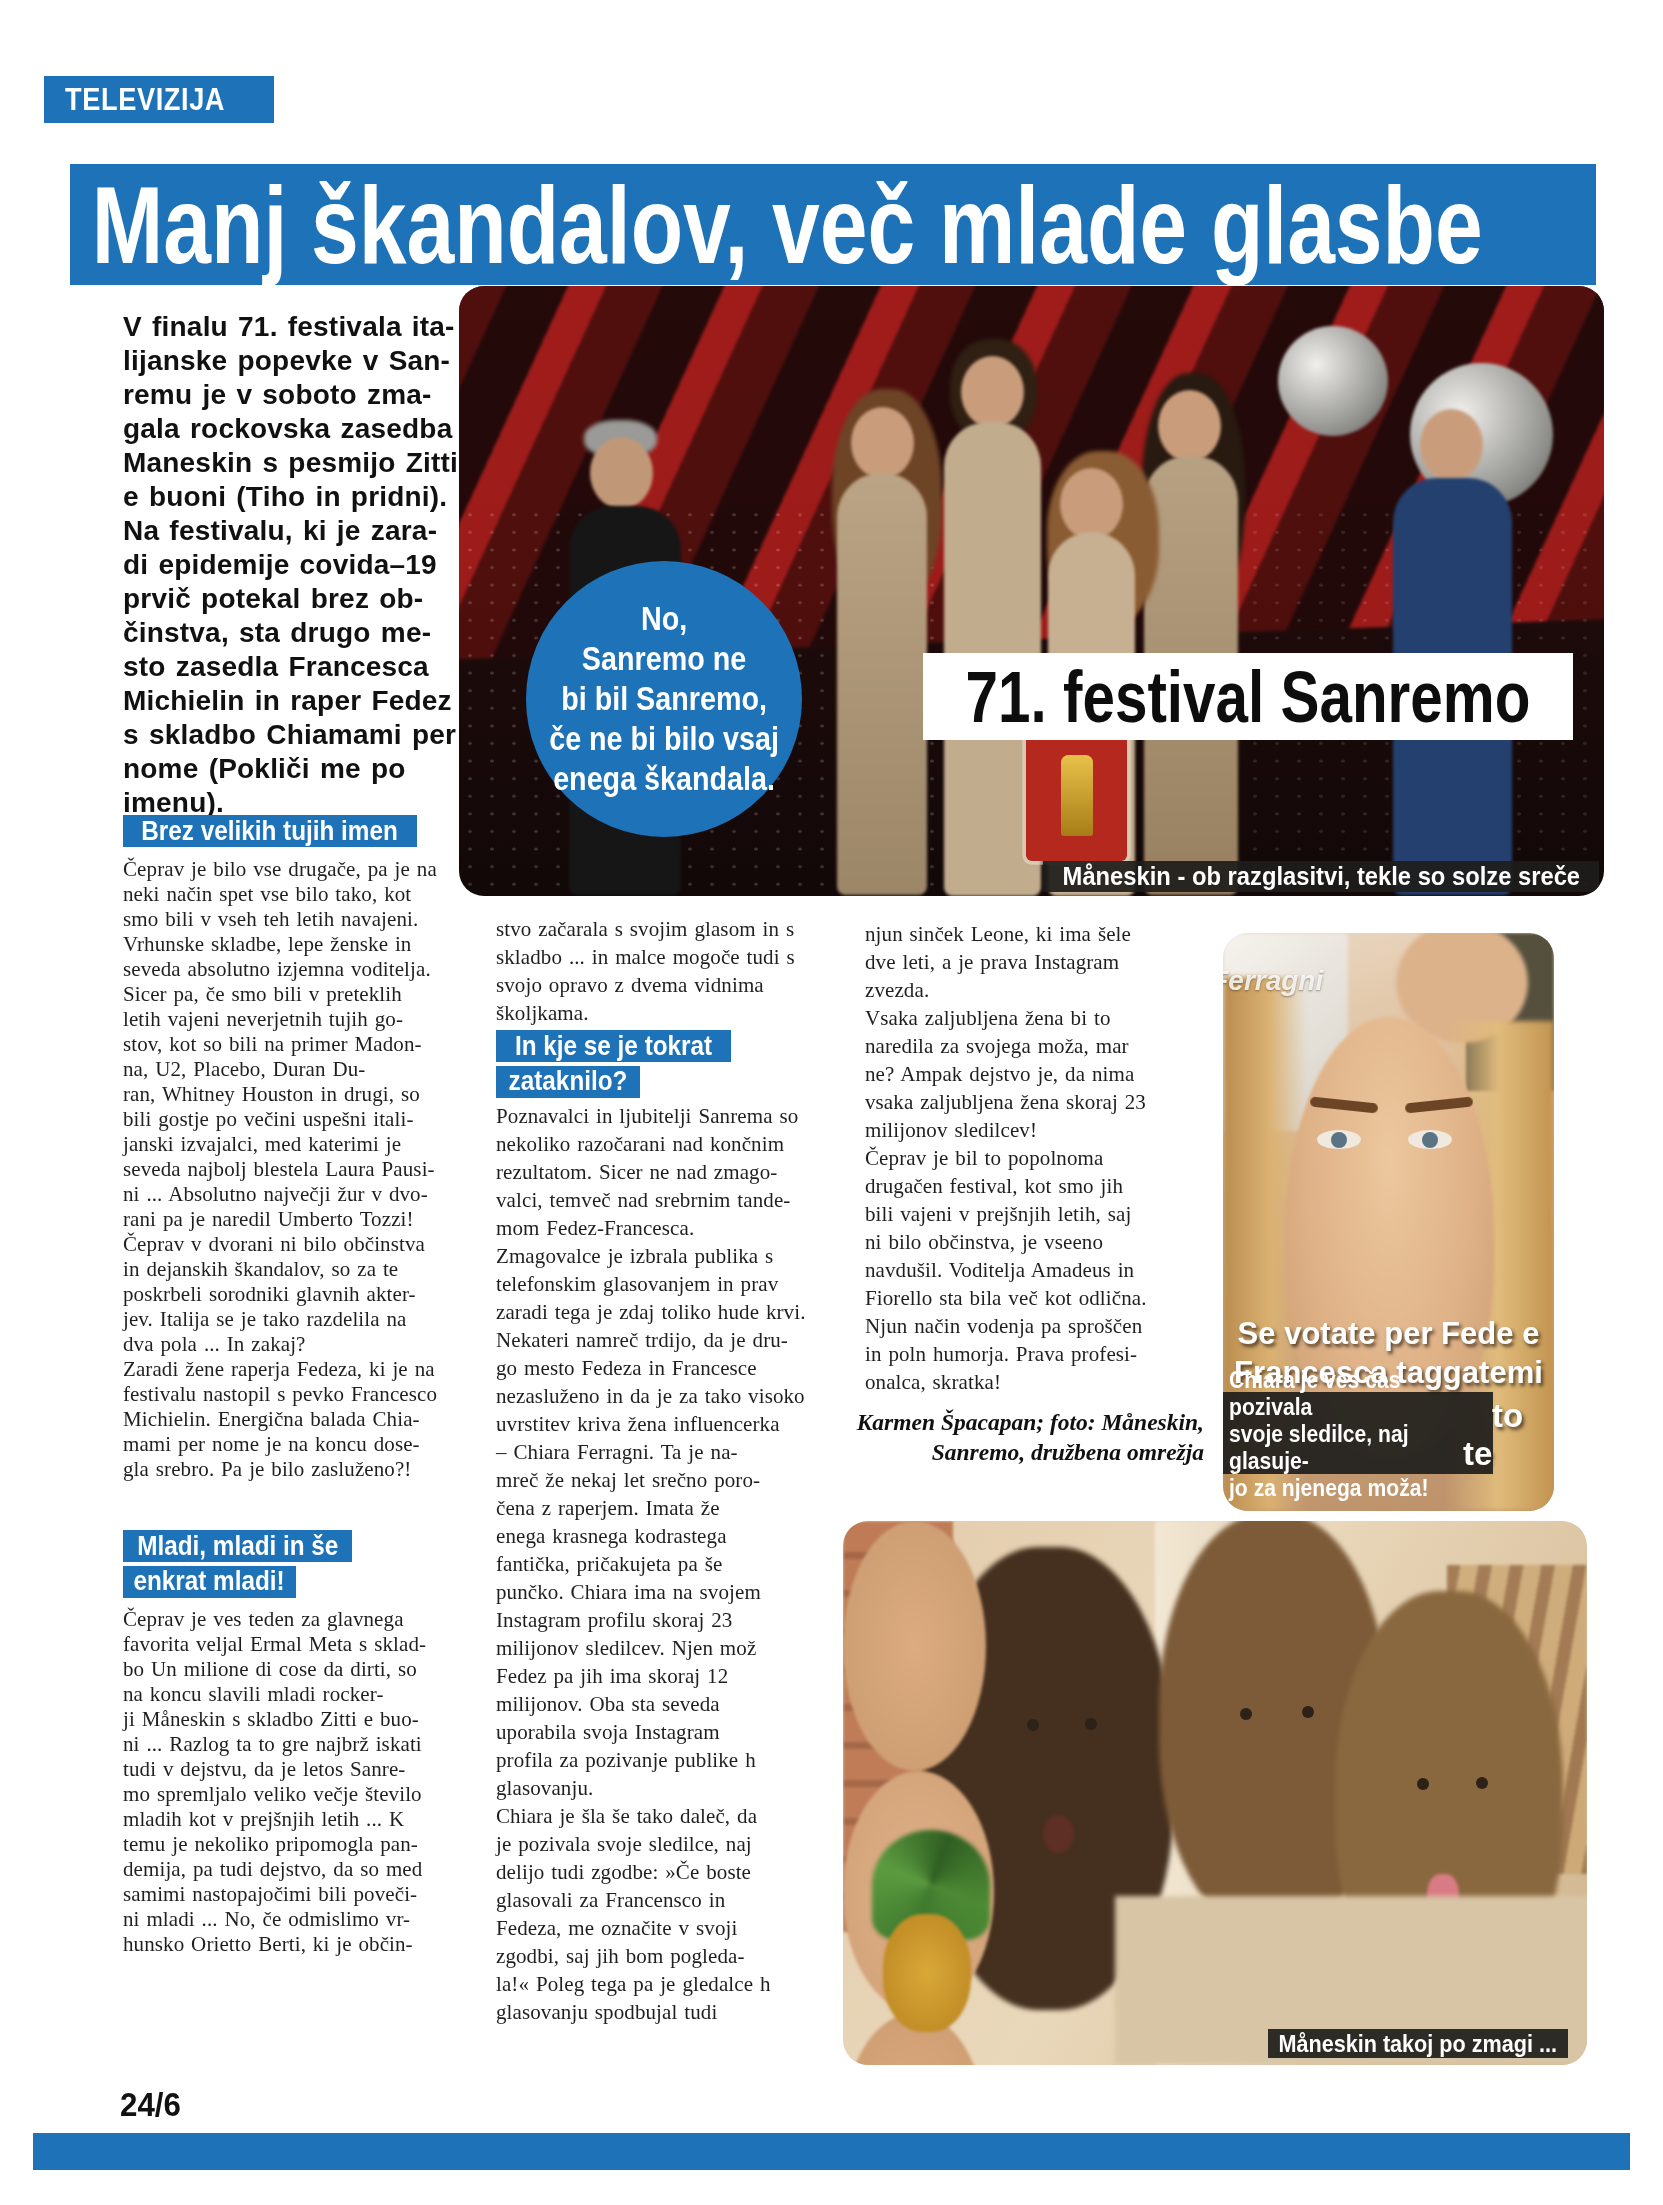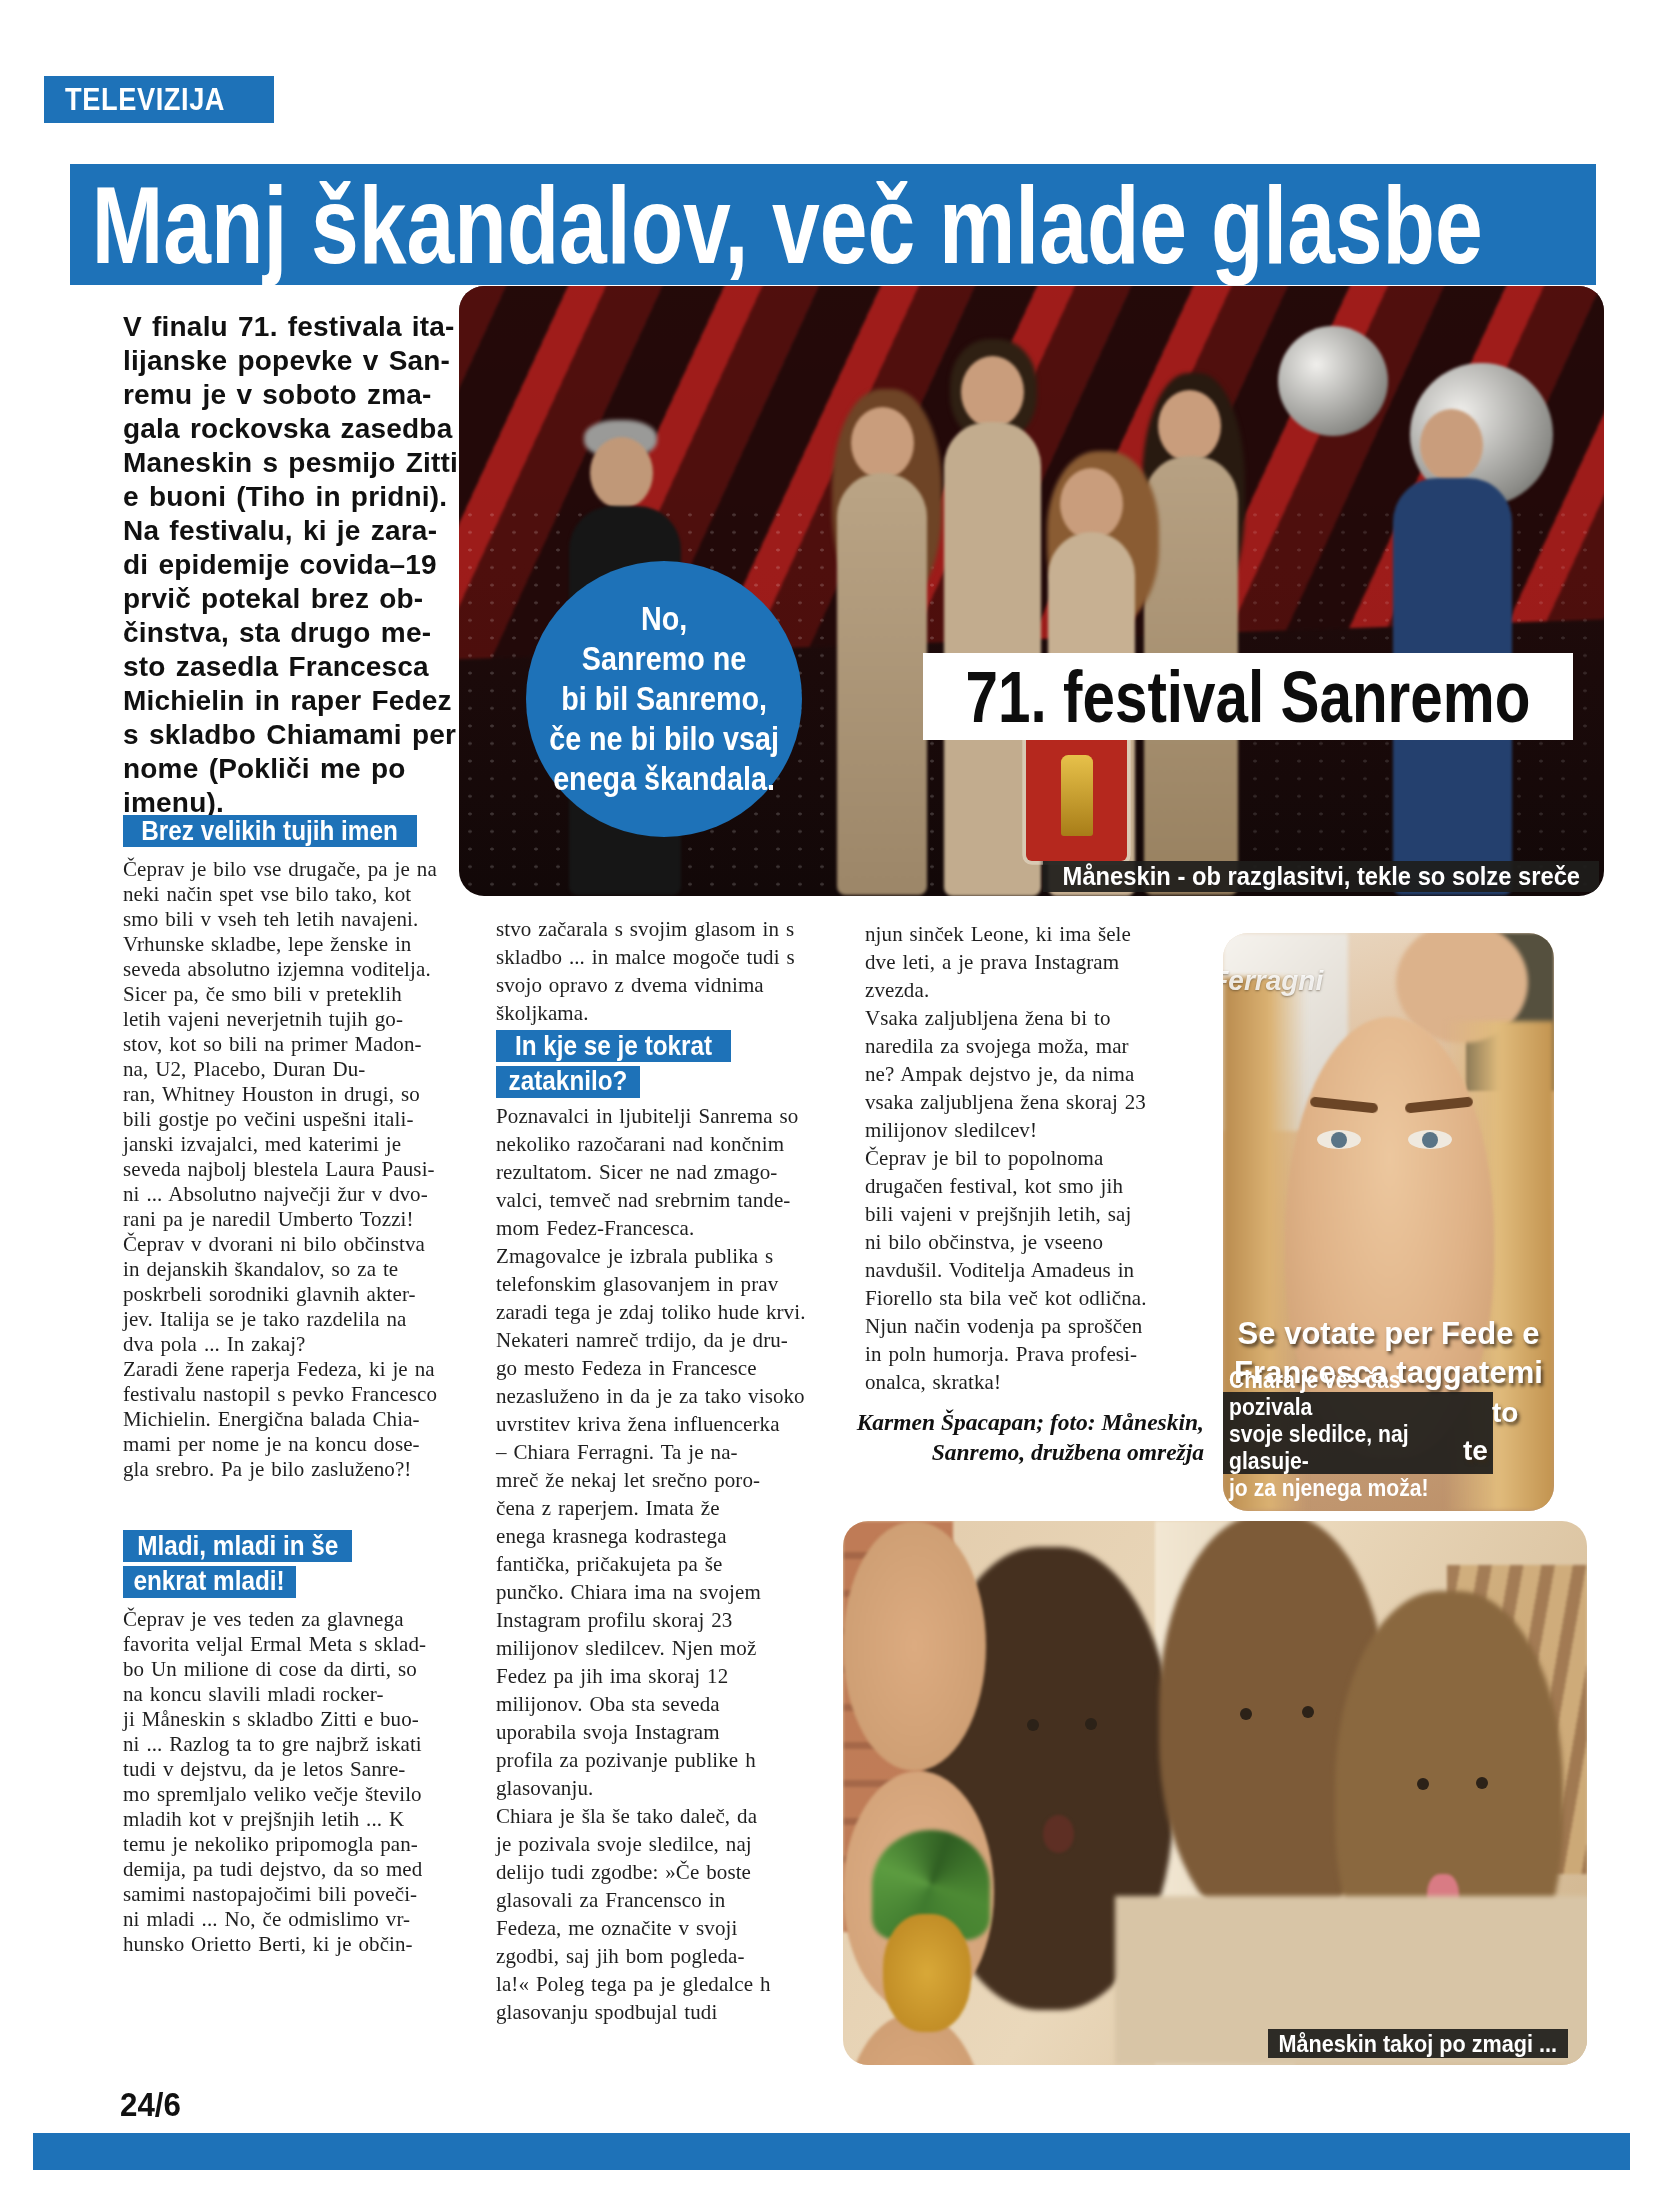--- a/index.html
+++ b/index.html
@@ -105,21 +105,21 @@
   .chiara .face{position:absolute;left:62px;top:84px;width:209px;height:441px;border-radius:50% 50% 45% 45%;
      background:radial-gradient(ellipse at 50% 32%,#ecc79e 0%,#dfb287 55%,#cb9c70 100%);filter:blur(1.5px);}
   .brow{position:absolute;width:68px;height:10.3px;border-radius:5.9px;background:#6b4526;filter:blur(0.7px);}
   .eye{position:absolute;width:44px;height:19px;border-radius:50%;background:#efe9df;overflow:hidden;filter:blur(0.4px);}
   .eye i{position:absolute;left:14px;top:1.5px;width:16px;height:16px;border-radius:50%;background:#5a7486;}
   .wm{position:absolute;left:-11.8px;top:32px;color:rgba(255,255,255,.85);font-weight:700;font-size:28px;
       font-style:italic;text-shadow:0 0.7px 2.2px rgba(60,45,25,.5);}
   .igtext{position:absolute;left:0;right:0;top:381px;text-align:center;color:#fff;font-weight:700;
       font-size:32px;line-height:39px;white-space:pre-line;text-shadow:2.2px 2.9px 3.7px rgba(54,40,24,.8);
       transform:scaleX(.97);}
-  .frag{position:absolute;color:#fff;font-weight:700;font-size:28px;text-shadow:2.2px 2.9px 3.7px rgba(54,40,24,.8);z-index:6;}
+  .frag{position:absolute;color:#fff;font-weight:700;font-size:33px;text-shadow:2.2px 2.9px 3.7px rgba(54,40,24,.8);z-index:6;}
   .frag-to{left:269px;top:464px;}
   .frag-te{left:240px;top:502px;}
   .cap-chiara{left:0;top:447px;width:264px;height:82px;z-index:5;justify-content:flex-start;padding-left:5.9px;margin-top:12px;}
   .cap-chiara span{font-size:24px;line-height:27px;text-align:left;transform:scaleX(.88);transform-origin:0 50%;}
   
   .winners{left:843px;top:1521px;width:744px;height:544px;background:
      linear-gradient(120deg,#e2cbab 0%,#ead8bb 45%,#cfb38c 100%);}
   .winners .stairs{position:absolute;left:0;top:0;width:110px;height:411px;
      background:repeating-linear-gradient(180deg,#b3613a 0 31px,#8f4526 31px 38px);opacity:.75;filter:blur(1.5px);}
   .winners .pillar{position:absolute;left:312px;top:0;width:140px;height:544px;

